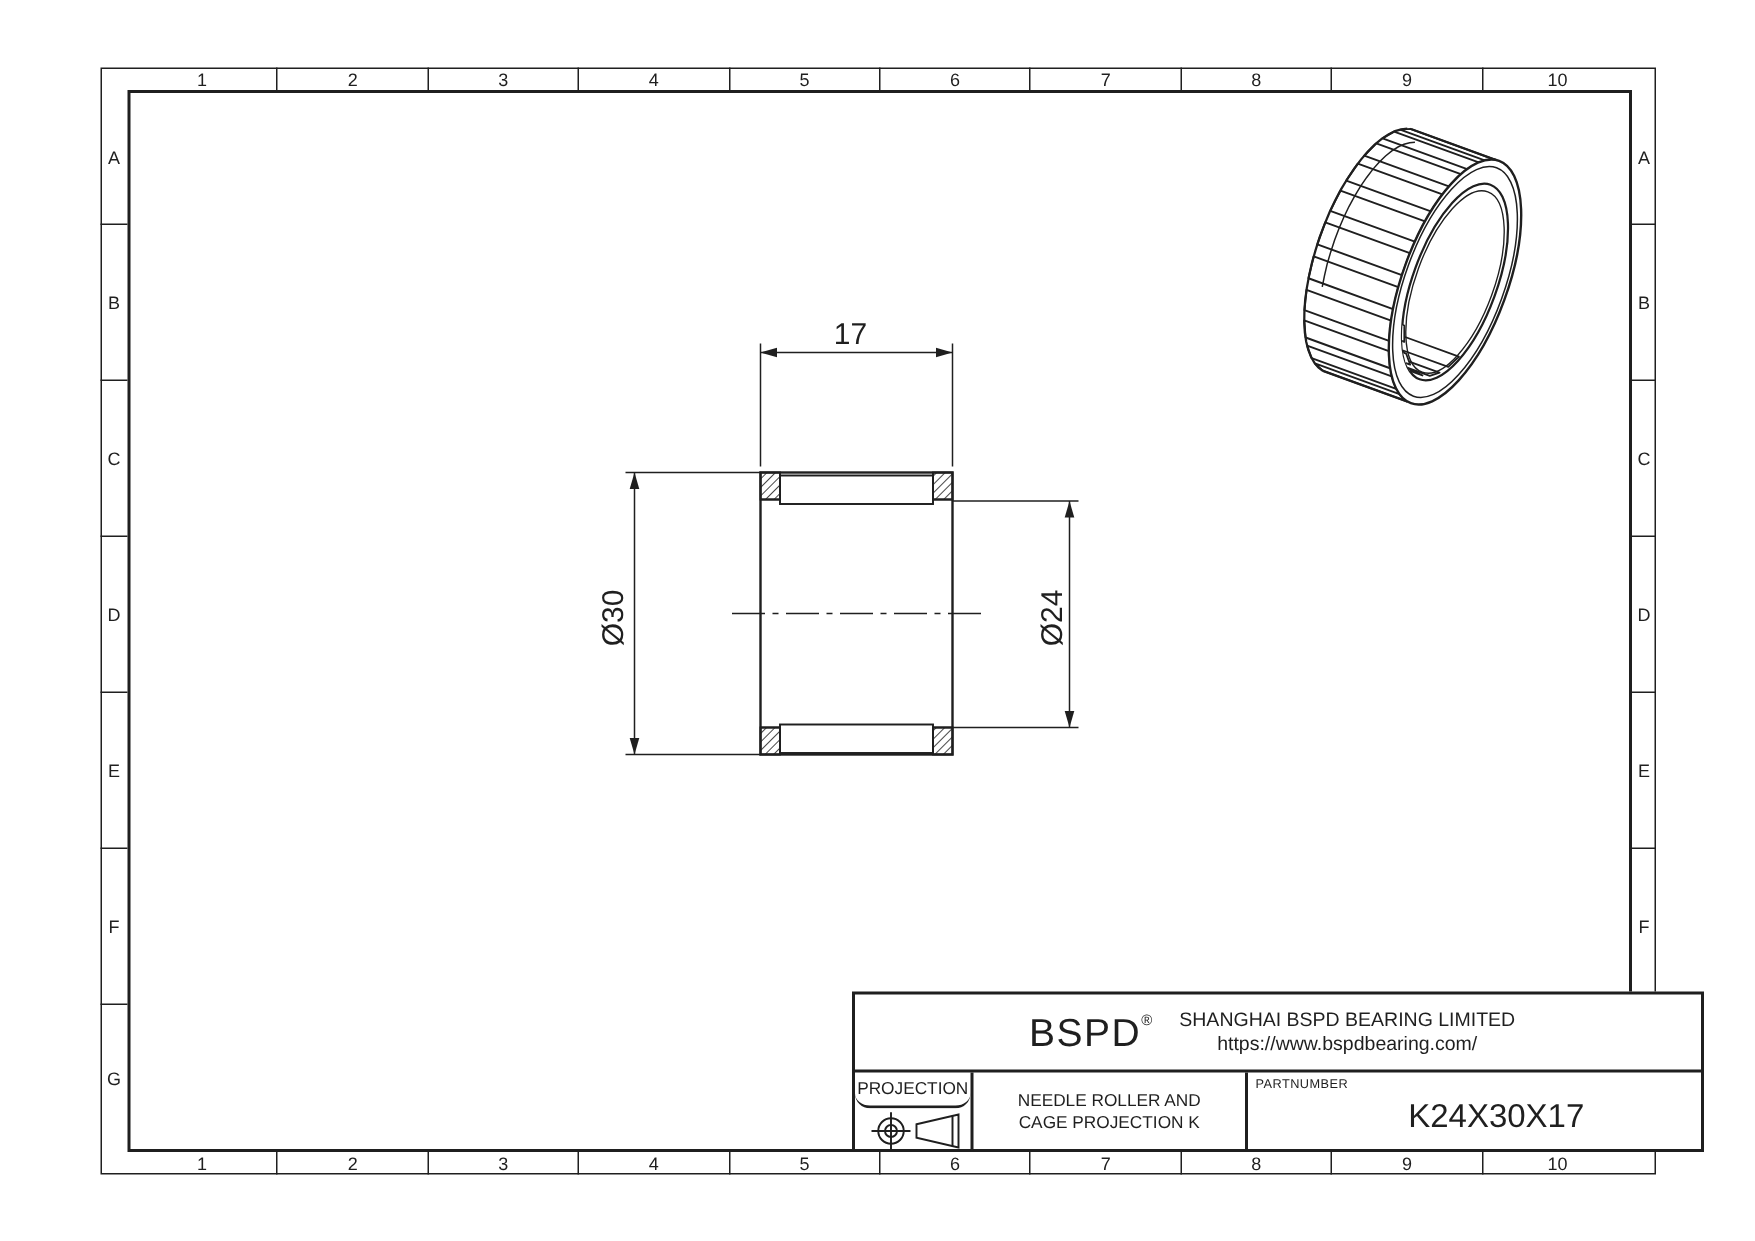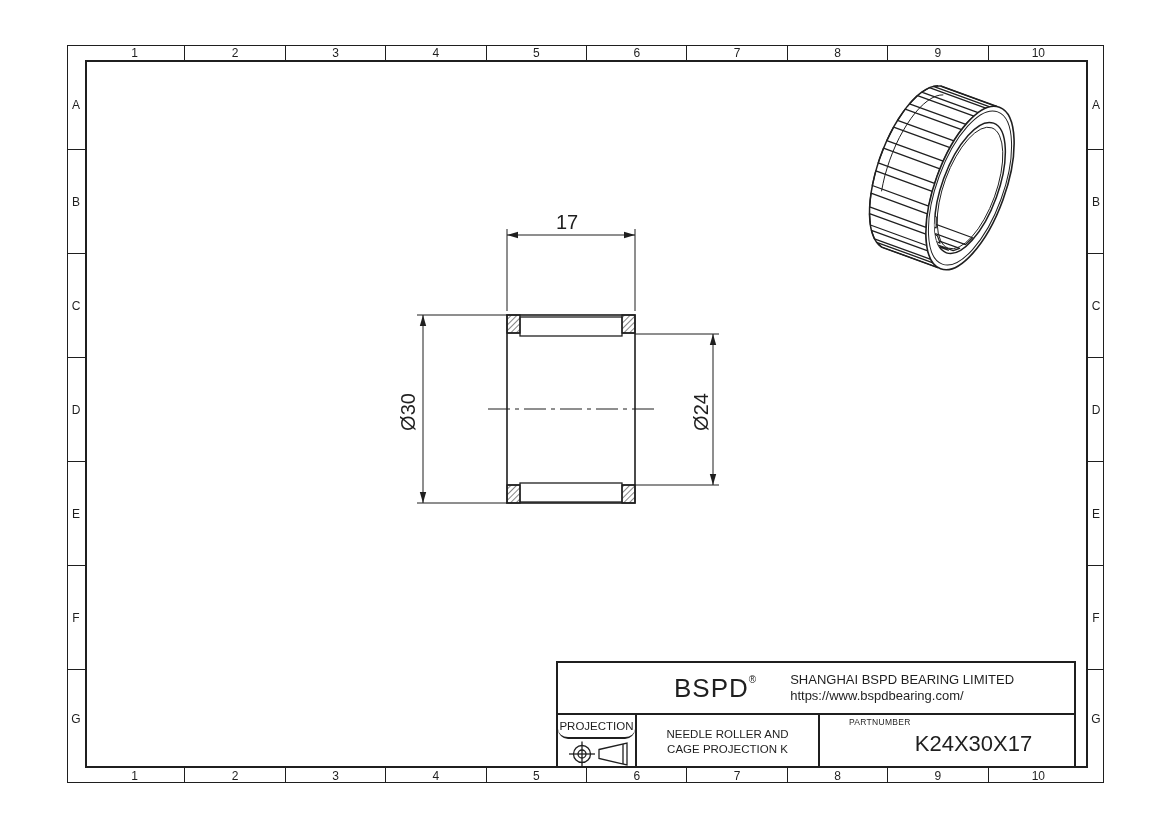--- a/index.html
+++ b/index.html
@@ -15,36 +15,36 @@
   .band-top{left:85px;top:45px;width:1003px;height:15px;flex-direction:row;}
   .band-bottom{left:85px;top:768px;width:1003px;height:15px;flex-direction:row;}
   .band-left{left:67px;top:60px;width:18px;height:708px;flex-direction:column;}
   .band-right{left:1088px;top:60px;width:16px;height:708px;flex-direction:column;}
   .band .cell{display:flex;align-items:center;justify-content:center;box-sizing:border-box;}
   .band-top .cell,.band-bottom .cell{flex:1 1 0;}
   .band-top .cell + .cell,.band-bottom .cell + .cell{border-left:1px solid var(--line);}
   .band-left .cell + .cell,.band-right .cell + .cell{border-top:1px solid var(--line);}
   svg.drawing{position:absolute;left:85px;top:60px;}
   
-  .titleblock{position:absolute;left:556px;top:661px;width:520px;height:107px;
+  .titleblock{position:absolute;left:568px;top:661px;width:568px;height:107px;
               border:2px solid var(--line);box-sizing:border-box;background:var(--bg);}
   .tb-row1{height:52px;border-bottom:2px solid var(--line);box-sizing:border-box;
            display:flex;align-items:center;padding-left:116px;}
   .tb-logo{font-size:26px;letter-spacing:1px;}
   .tb-reg{font-size:10px;vertical-align:14px;}
-  .tb-company{margin-left:34px;text-align:left;line-height:1.25;font-size:13px;}
+  .tb-company{margin-left:18px;text-align:center;line-height:1.25;font-size:13px;}
   .tb-row2{display:flex;height:53px;}
   .tb-projection{width:79px;border-right:2px solid var(--line);box-sizing:border-box;}
   .tb-proj-label{height:24px;border-bottom:2px solid var(--line);box-sizing:border-box;
                  display:flex;align-items:center;justify-content:center;font-size:11.5px;border-radius:10px;}
   .tb-proj-symbol{height:29px;display:flex;align-items:center;justify-content:center;}
   .tb-desc{width:183px;border-right:2px solid var(--line);box-sizing:border-box;
            display:flex;flex-direction:column;align-items:center;justify-content:center;
            font-size:11.5px;line-height:1.3;text-align:right;}
-  .tb-part{flex:1;position:relative;margin-left:24px;}
+  .tb-part{flex:1;position:relative;}
   .tb-part-label{position:absolute;top:2px;left:5px;font-size:8.5px;letter-spacing:.3px;}
   .tb-part-value{margin-top:16px;text-align:center;padding-left:29px;font-size:22px;}
 </style>
 </head>
 <body>
 
 <div class="sheet">
   <div class="outer-border"></div>
   <div class="inner-frame"></div>
 

